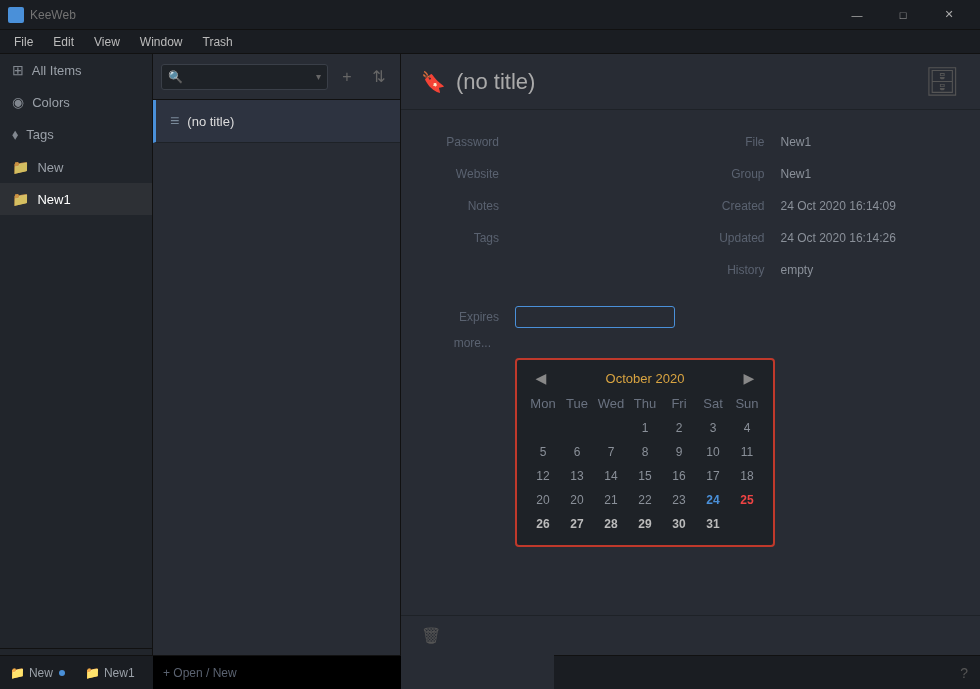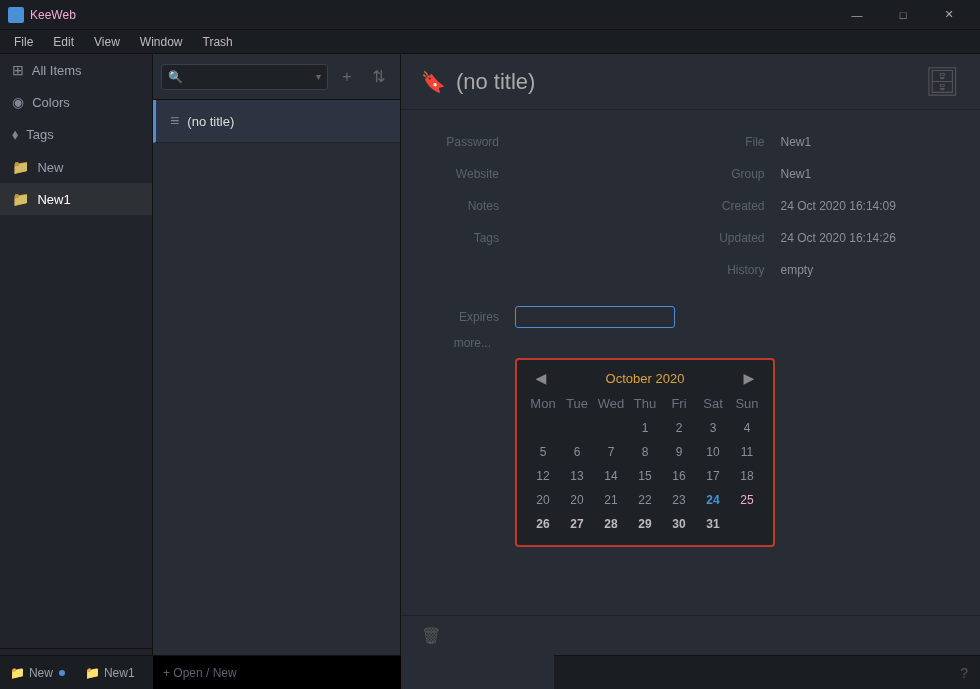--- a/index.html
+++ b/index.html
@@ -30,21 +30,21 @@
       gap: 6px;
     }
     .titlebar-icon {
       width: 16px;
       height: 16px;
       background: #4a90d9;
       border-radius: 2px;
     }
     .titlebar-title {
       font-size: 12px;
-      color: #f9a8d4;
+      color: #737373;
     }
     .titlebar-controls {
       display: flex;
       gap: 0;
     }
     .titlebar-btn {
       width: 46px;
       height: 30px;
       display: flex;
       align-items: center;
@@ -341,21 +341,21 @@
       padding: 4px 2px;
       cursor: pointer;
       border-radius: 3px;
       min-height: 22px;
       display: flex;
       align-items: center;
       justify-content: center;
     }
     .cal-day.empty { color: transparent; cursor: default; }
     .cal-day.today { color: #4a90d9; font-weight: bold; }
-    .cal-day.selected { color: #f9a8d4; font-weight: normal; }
+    .cal-day.selected { color: #ef4444; font-weight: bold; }
     .cal-day.bold { color: #bbb; font-weight: bold; }
 
     .content-footer {
       position: absolute;
       bottom: 34px;
       left: 0;
       right: 0;
       height: 40px;
       display: flex;
       align-items: center;

